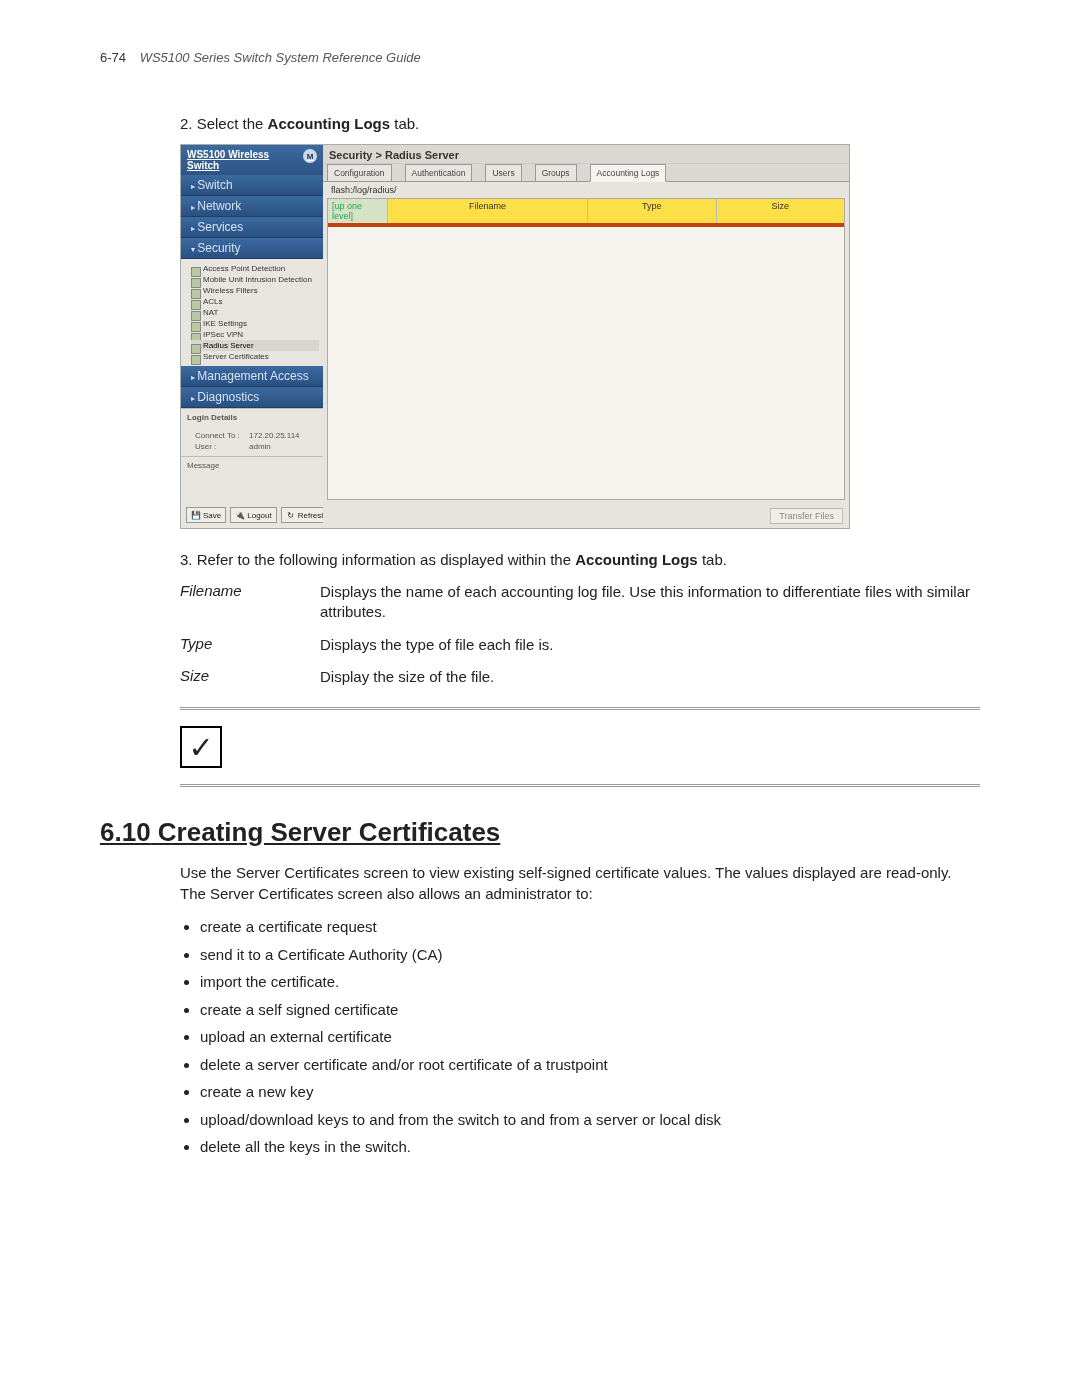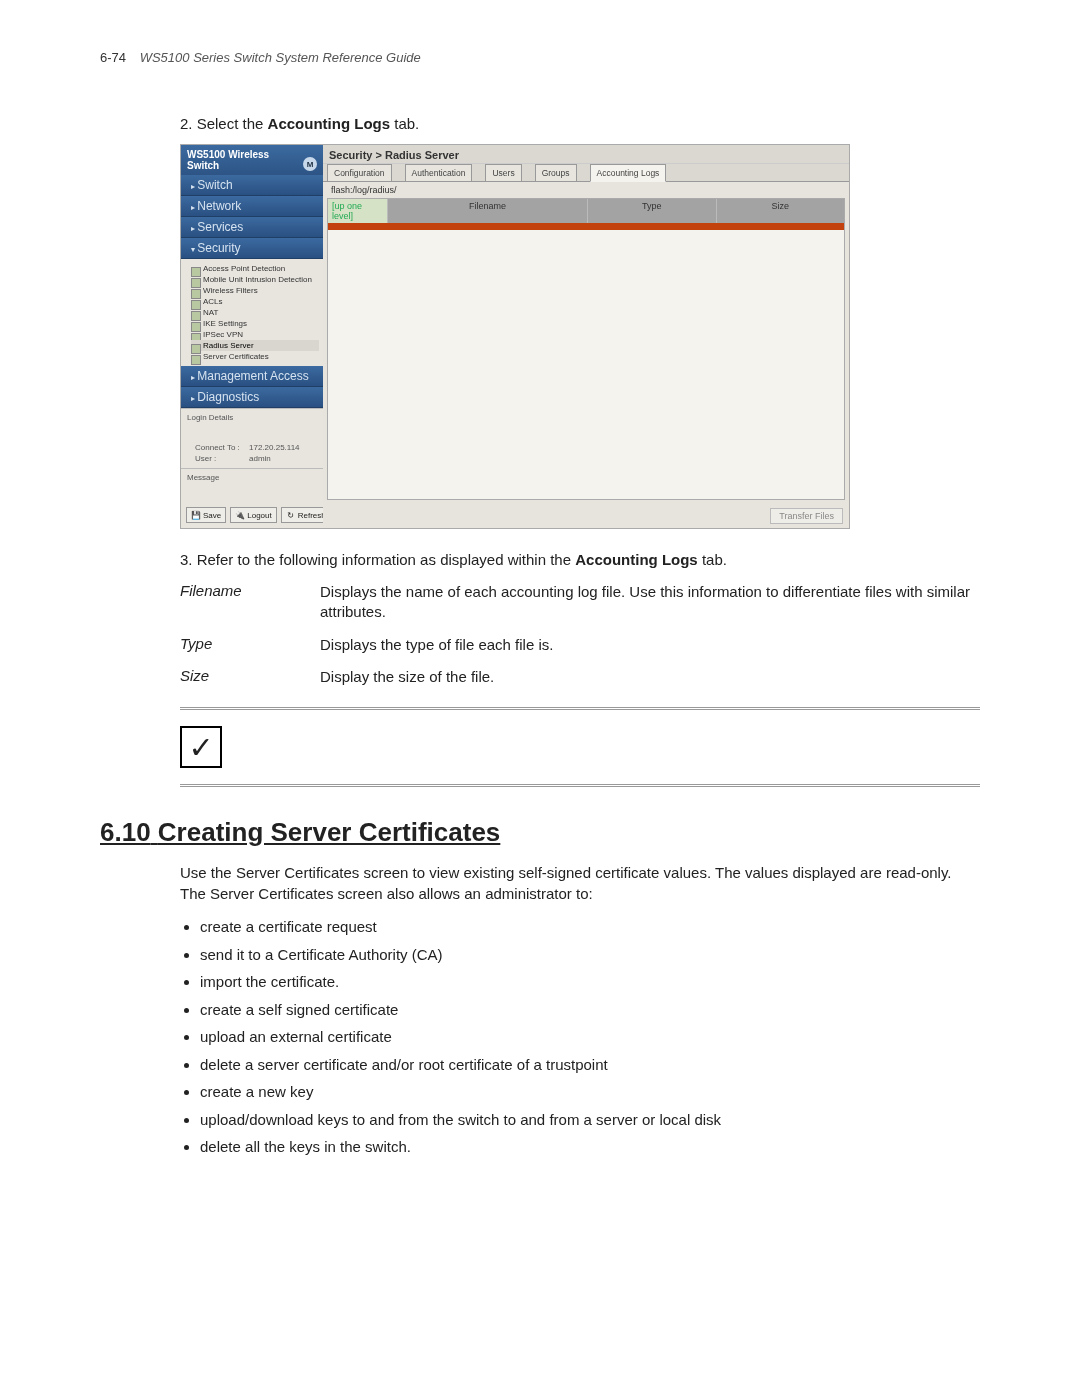--- a/index.html
+++ b/index.html
@@ -52,23 +52,24 @@
     display: flex;
     flex-direction: column;
     background: #e8e5df;
   }
   .sidebar-title {
     background: linear-gradient(#3b6aa0, #2d5485);
     color: #fff;
     font-weight: bold;
     padding: 4px 6px;
     display: flex;
-    align-items: flex-end;
+    align-items: flex-start;
     justify-content: space-between;
     font-size: 10px;
+    text-decoration: underline;
   }
   .logo-circle {
     width: 14px; height: 14px;
     border-radius: 50%;
     background: #c7d8ea;
     color: #234;
     font-size: 8px;
     display: flex; align-items: center; justify-content: center;
     font-weight: bold;
   }
@@ -105,21 +106,21 @@
   .tree-item.sel {
     color: #000;
     background: #d9d6cf;
   }
   .login-panel {
     border-top: 1px solid #bbb;
     padding: 4px 6px;
     font-size: 8px;
     color: #555;
   }
-  .login-title { font-weight: normal; margin-bottom: 20px; }
+  .login-title { font-weight: bold; margin-bottom: 8px; }
   .login-row { display: flex; gap: 6px; padding: 1px 0 1px 8px; }
   .login-row .lbl { width: 48px; }
   .sidebar-buttons {
     margin-top: auto;
     padding: 5px;
     display: flex;
     gap: 4px;
   }
   .sbtn {
     flex: 0 0 auto;
@@ -186,22 +187,22 @@
   .table-area {
     flex: 1;
     margin: 0 4px 4px 4px;
     border: 1px solid #aaa;
     background: #f5f3ee;
     display: flex;
     flex-direction: column;
   }
   .thead {
     display: flex;
-    background: #a3a3a3;
-    border-bottom: 7px solid #c2410c;
+    background: #fde047;
+    border-bottom: 4px solid #c2410c;
   }
   .th {
     font-size: 9px;
     padding: 2px 4px;
     border-right: 1px solid #bbb;
     text-align: center;
     color: #333;
   }
   .th-first { width: 60px; text-align: left; background:#d6e2c5; color:#2a5; font-weight:normal;}
   .th-fn { flex: 1.6; }

